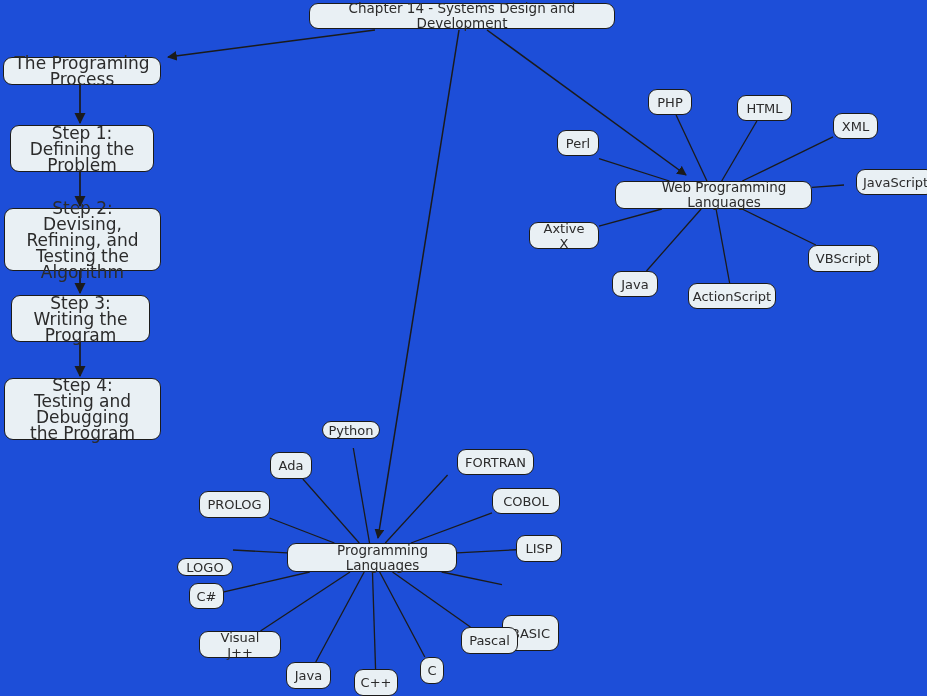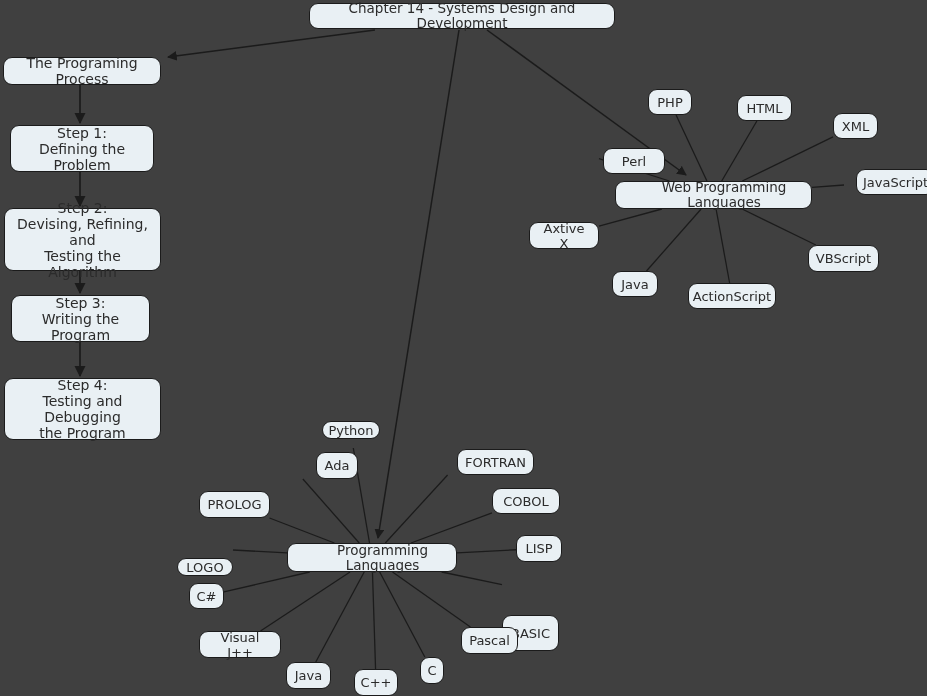--- a/index.html
+++ b/index.html
@@ -4,21 +4,21 @@
 <style>
   html, body {
     margin: 0;
     padding: 0;
     background: #ffffff;
   }
   #canvas {
     position: relative;
     width: 927px;
     height: 696px;
-    background: #404040;
+    background: #1d4ed8;
     overflow: hidden;
     font-family: "DejaVu Sans", "Liberation Sans", sans-serif;
   }
   #edge-layer {
     position: absolute;
     left: 0;
     top: 0;
     width: 927px;
     height: 696px;
     pointer-events: none;
@@ -41,21 +41,21 @@
     z-index: 2;
   }
   .node.hub {
     font-size: 13.5px;
     padding-left: 28px;
   }
   .node.title {
     font-size: 13.5px;
   }
   .node.step {
-    font-size: 14px;
+    font-size: 17px;
     line-height: 16px;
   }
 </style>
 </head>
 <body>
 
 <div id="canvas">
 
   <svg id="edge-layer" viewBox="0 0 927 696" width="927" height="696" xmlns="http://www.w3.org/2000/svg">
     <defs>
@@ -118,30 +118,30 @@
       <div class="node step" style="left: 4px; top: 378px; width: 157px; height: 62px;">Step 4:
 Testing and Debugging
 the Program</div>
     </div>
   <div id="web-nodes">
       <div class="node hub" style="left: 615px; top: 181px; width: 197px; height: 28px;">Web Programming Languages</div>
       <div class="node leaf" style="left: 648px; top: 89px; width: 44px; height: 26px;">PHP</div>
       <div class="node leaf" style="left: 737px; top: 95px; width: 55px; height: 26px;">HTML</div>
       <div class="node leaf" style="left: 833px; top: 113px; width: 45px; height: 26px;">XML</div>
       <div class="node leaf" style="left: 844px; top: 169px; width: 79px; height: 26px; margin-left: 12px;">JavaScript</div>
-      <div class="node leaf" style="left: 557px; top: 148px; width: 62px; height: 26px; margin-left: 46px;">Perl</div>
+      <div class="node leaf" style="left: 557px; top: 130px; width: 42px; height: 26px;">Perl</div>
       <div class="node leaf" style="left: 529px; top: 222px; width: 70px; height: 27px;">Axtive X</div>
       <div class="node leaf" style="left: 612px; top: 271px; width: 46px; height: 26px;">Java</div>
       <div class="node leaf" style="left: 688px; top: 283px; width: 88px; height: 26px;">ActionScript</div>
       <div class="node leaf" style="left: 808px; top: 245px; width: 71px; height: 27px;">VBScript</div>
     </div>
   <div id="lang-nodes">
       <div class="node hub" style="left: 287px; top: 543px; width: 170px; height: 29px;">Programming Languages</div>
       <div class="node leaf" style="left: 322px; top: 421px; width: 58px; height: 18px;">Python</div>
-      <div class="node leaf" style="left: 270px; top: 452px; width: 42px; height: 27px; margin-left: 46px;">Ada</div>
+      <div class="node leaf" style="left: 270px; top: 452px; width: 42px; height: 27px;">Ada</div>
       <div class="node leaf" style="left: 421px; top: 449px; width: 77px; height: 26px; margin-left: 36px;">FORTRAN</div>
       <div class="node leaf" style="left: 199px; top: 491px; width: 71px; height: 27px;">PROLOG</div>
       <div class="node leaf" style="left: 492px; top: 488px; width: 68px; height: 26px;">COBOL</div>
       <div class="node leaf" style="left: 177px; top: 558px; width: 56px; height: 18px;">LOGO</div>
       <div class="node leaf" style="left: 516px; top: 535px; width: 46px; height: 27px;">LISP</div>
       <div class="node leaf" style="left: 189px; top: 583px; width: 35px; height: 26px;">C#</div>
       <div class="node leaf" style="left: 502px; top: 577px; width: 57px; height: 36px; margin-top: 38px;">BASIC</div>
       <div class="node leaf" style="left: 199px; top: 631px; width: 82px; height: 27px;">Visual J++</div>
       <div class="node leaf" style="left: 461px; top: 627px; width: 57px; height: 27px;">Pascal</div>
       <div class="node leaf" style="left: 286px; top: 662px; width: 45px; height: 27px;">Java</div>

